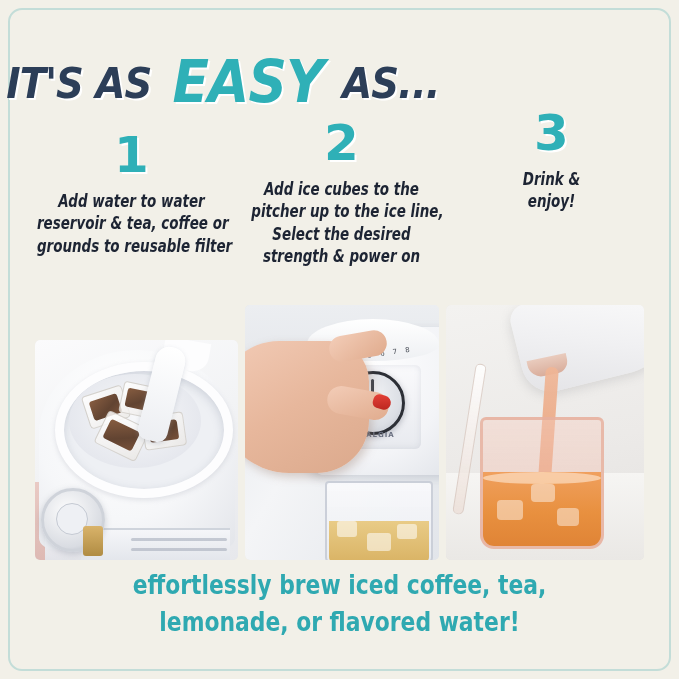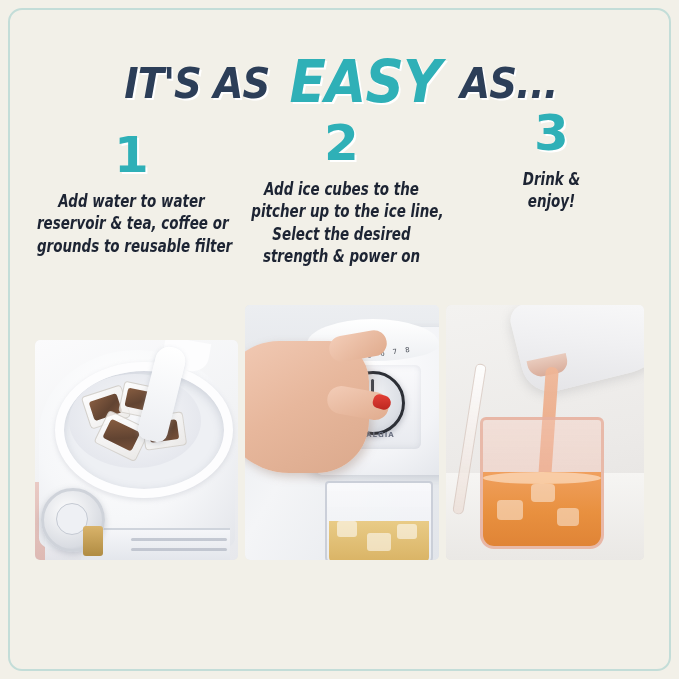--- a/index.html
+++ b/index.html
@@ -32,21 +32,21 @@
     box-sizing: border-box;
     pointer-events: none;
   }
 
   
   #headline {
     position: absolute;
     left: 0;
     top: 44px;
     width: 679px;
-    text-align: center;
+    text-align: left;
     white-space: nowrap;
   }
   .hl-word {
     font-family: "DejaVu Sans", sans-serif;
     font-weight: bold;
     font-style: italic;
     letter-spacing: -1px;
     display: inline-block;
     vertical-align: baseline;
   }
@@ -455,14 +455,18 @@
         <div class="p3-drink">
           <div class="p3-foam"></div>
         </div>
         <div class="p3-cube" style="left:14px; bottom:26px; width:26px; height:20px;"></div>
         <div class="p3-cube" style="left:48px; bottom:44px; width:24px; height:18px;"></div>
         <div class="p3-cube" style="left:74px; bottom:20px; width:22px; height:18px;"></div>
       </div>
     </div>
   </div>
 
+  <div id="tagline">
+    <div>effortlessly brew iced coffee, tea,</div>
+    <div>lemonade, or flavored water!</div>
+  </div>
 
 </div>
 
 </body></html>

